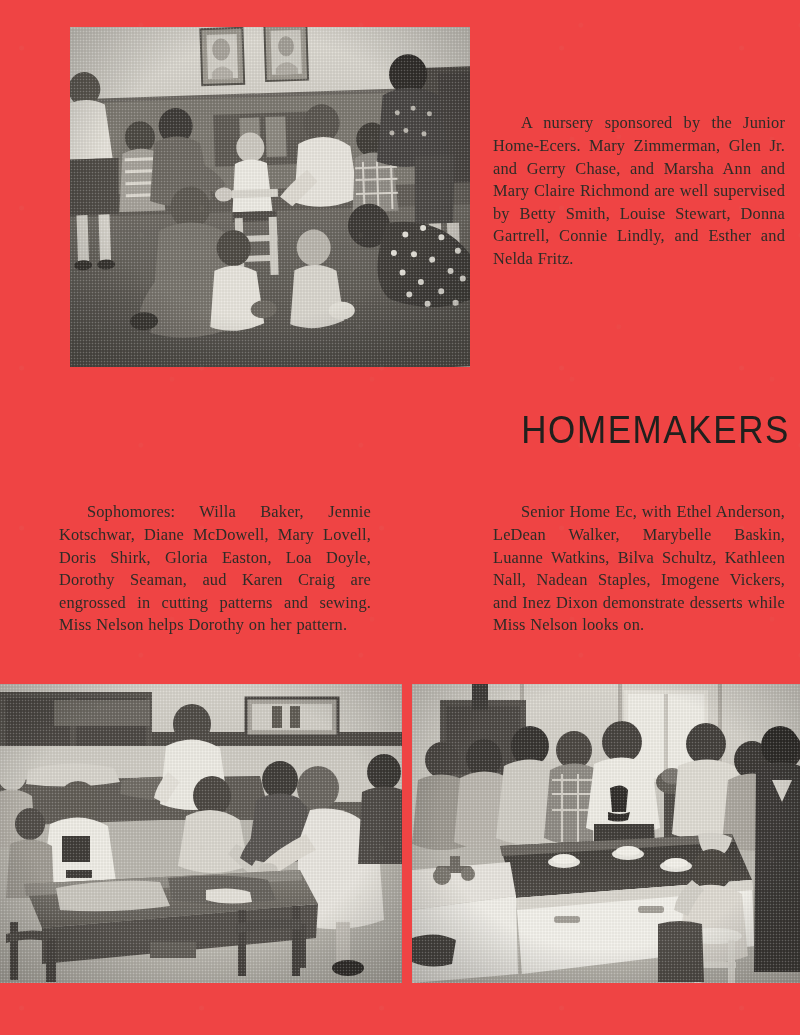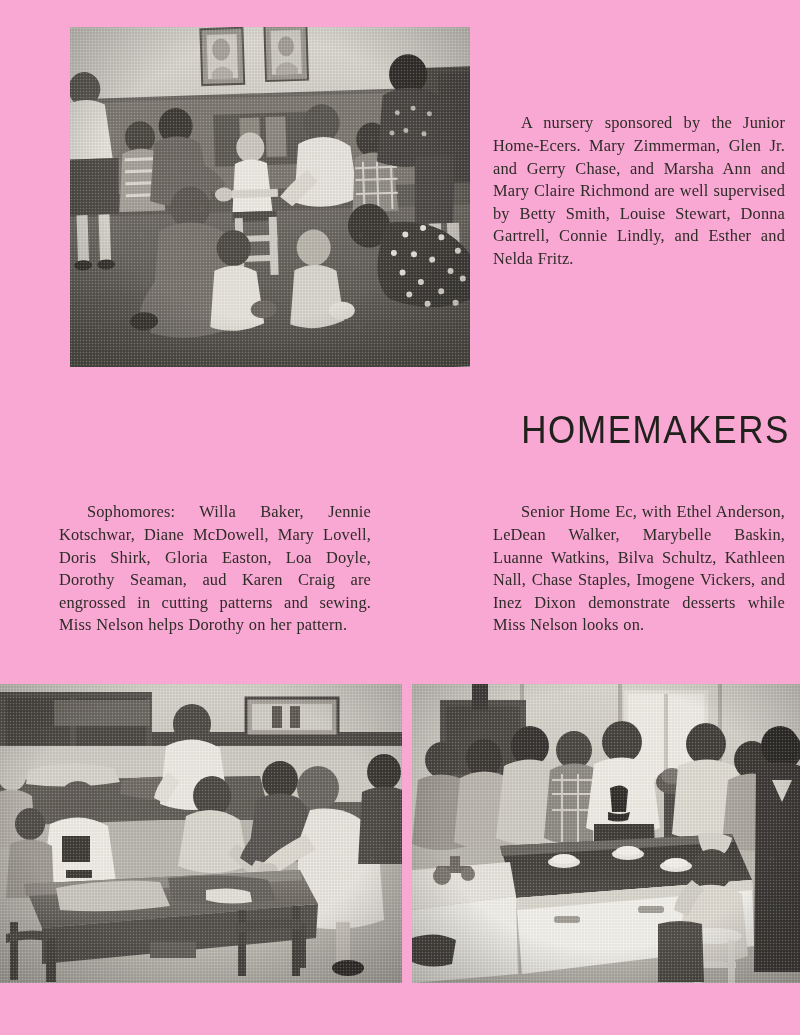--- a/index.html
+++ b/index.html
@@ -5,21 +5,21 @@
 <style>
   html, body {
     margin: 0;
     padding: 0;
     background: #ffffff;
   }
   .page {
     position: relative;
     width: 800px;
     height: 1035px;
-    background: #f9a8d4;
+    background: #ef4444;
     overflow: hidden;
     font-family: "Liberation Serif", "DejaVu Serif", serif;
   }
 
   
   .paper-grain {
     position: absolute;
     inset: 0;
     pointer-events: none;
     opacity: .5;
@@ -297,21 +297,21 @@
     <div class="halftone"></div>
     <div class="halftone2"></div>
   </div>
 
   <p class="body-text" id="text-nursery"><span class="indent"></span><span>A nursery sponsored by the Junior Home-Ecers. Mary Zimmerman, Glen Jr. and Gerry Chase, and Marsha Ann and Mary Claire Richmond are well supervised by Betty Smith, Louise Stewart, Donna Gartrell, Connie Lindly, and Esther and Nelda Fritz.</span></p>
 
   <h1 id="page-title">HOMEMAKERS</h1>
 
   <p class="body-text" id="text-sophomores"><span class="indent"></span><span>Sophomores: Willa Baker, Jennie Kotschwar, Diane McDowell, Mary Lovell, Doris Shirk, Gloria Easton, Loa Doyle, Dorothy Seaman, aud Karen Craig are engrossed in cutting patterns and sewing. Miss Nelson helps Dorothy on her pattern.</span></p>
 
-  <p class="body-text" id="text-senior"><span class="indent"></span><span>Senior Home Ec, with Ethel Anderson, LeDean Walker, Marybelle Baskin, Luanne Watkins, Bilva Schultz, Kathleen Nall, Chase Staples, Imogene Vickers, and Inez Dixon demonstrate desserts while Miss Nelson looks on.</span></p>
+  <p class="body-text" id="text-senior"><span class="indent"></span><span>Senior Home Ec, with Ethel Anderson, LeDean Walker, Marybelle Baskin, Luanne Watkins, Bilva Schultz, Kathleen Nall, Nadean Staples, Imogene Vickers, and Inez Dixon demonstrate desserts while Miss Nelson looks on.</span></p>
 
   <div class="photo" id="photo-sewing">
     <svg viewBox="0 0 402 299" preserveAspectRatio="none">
       <defs>
         <linearGradient id="swall" x1="0" y1="0" x2="0" y2="1">
           <stop offset="0" stop-color="#d6d3cb"></stop>
           <stop offset="1" stop-color="#c3c0b8"></stop>
         </linearGradient>
         <linearGradient id="stable" x1="0" y1="0" x2="0" y2="1">
           <stop offset="0" stop-color="#7f7b73"></stop>

